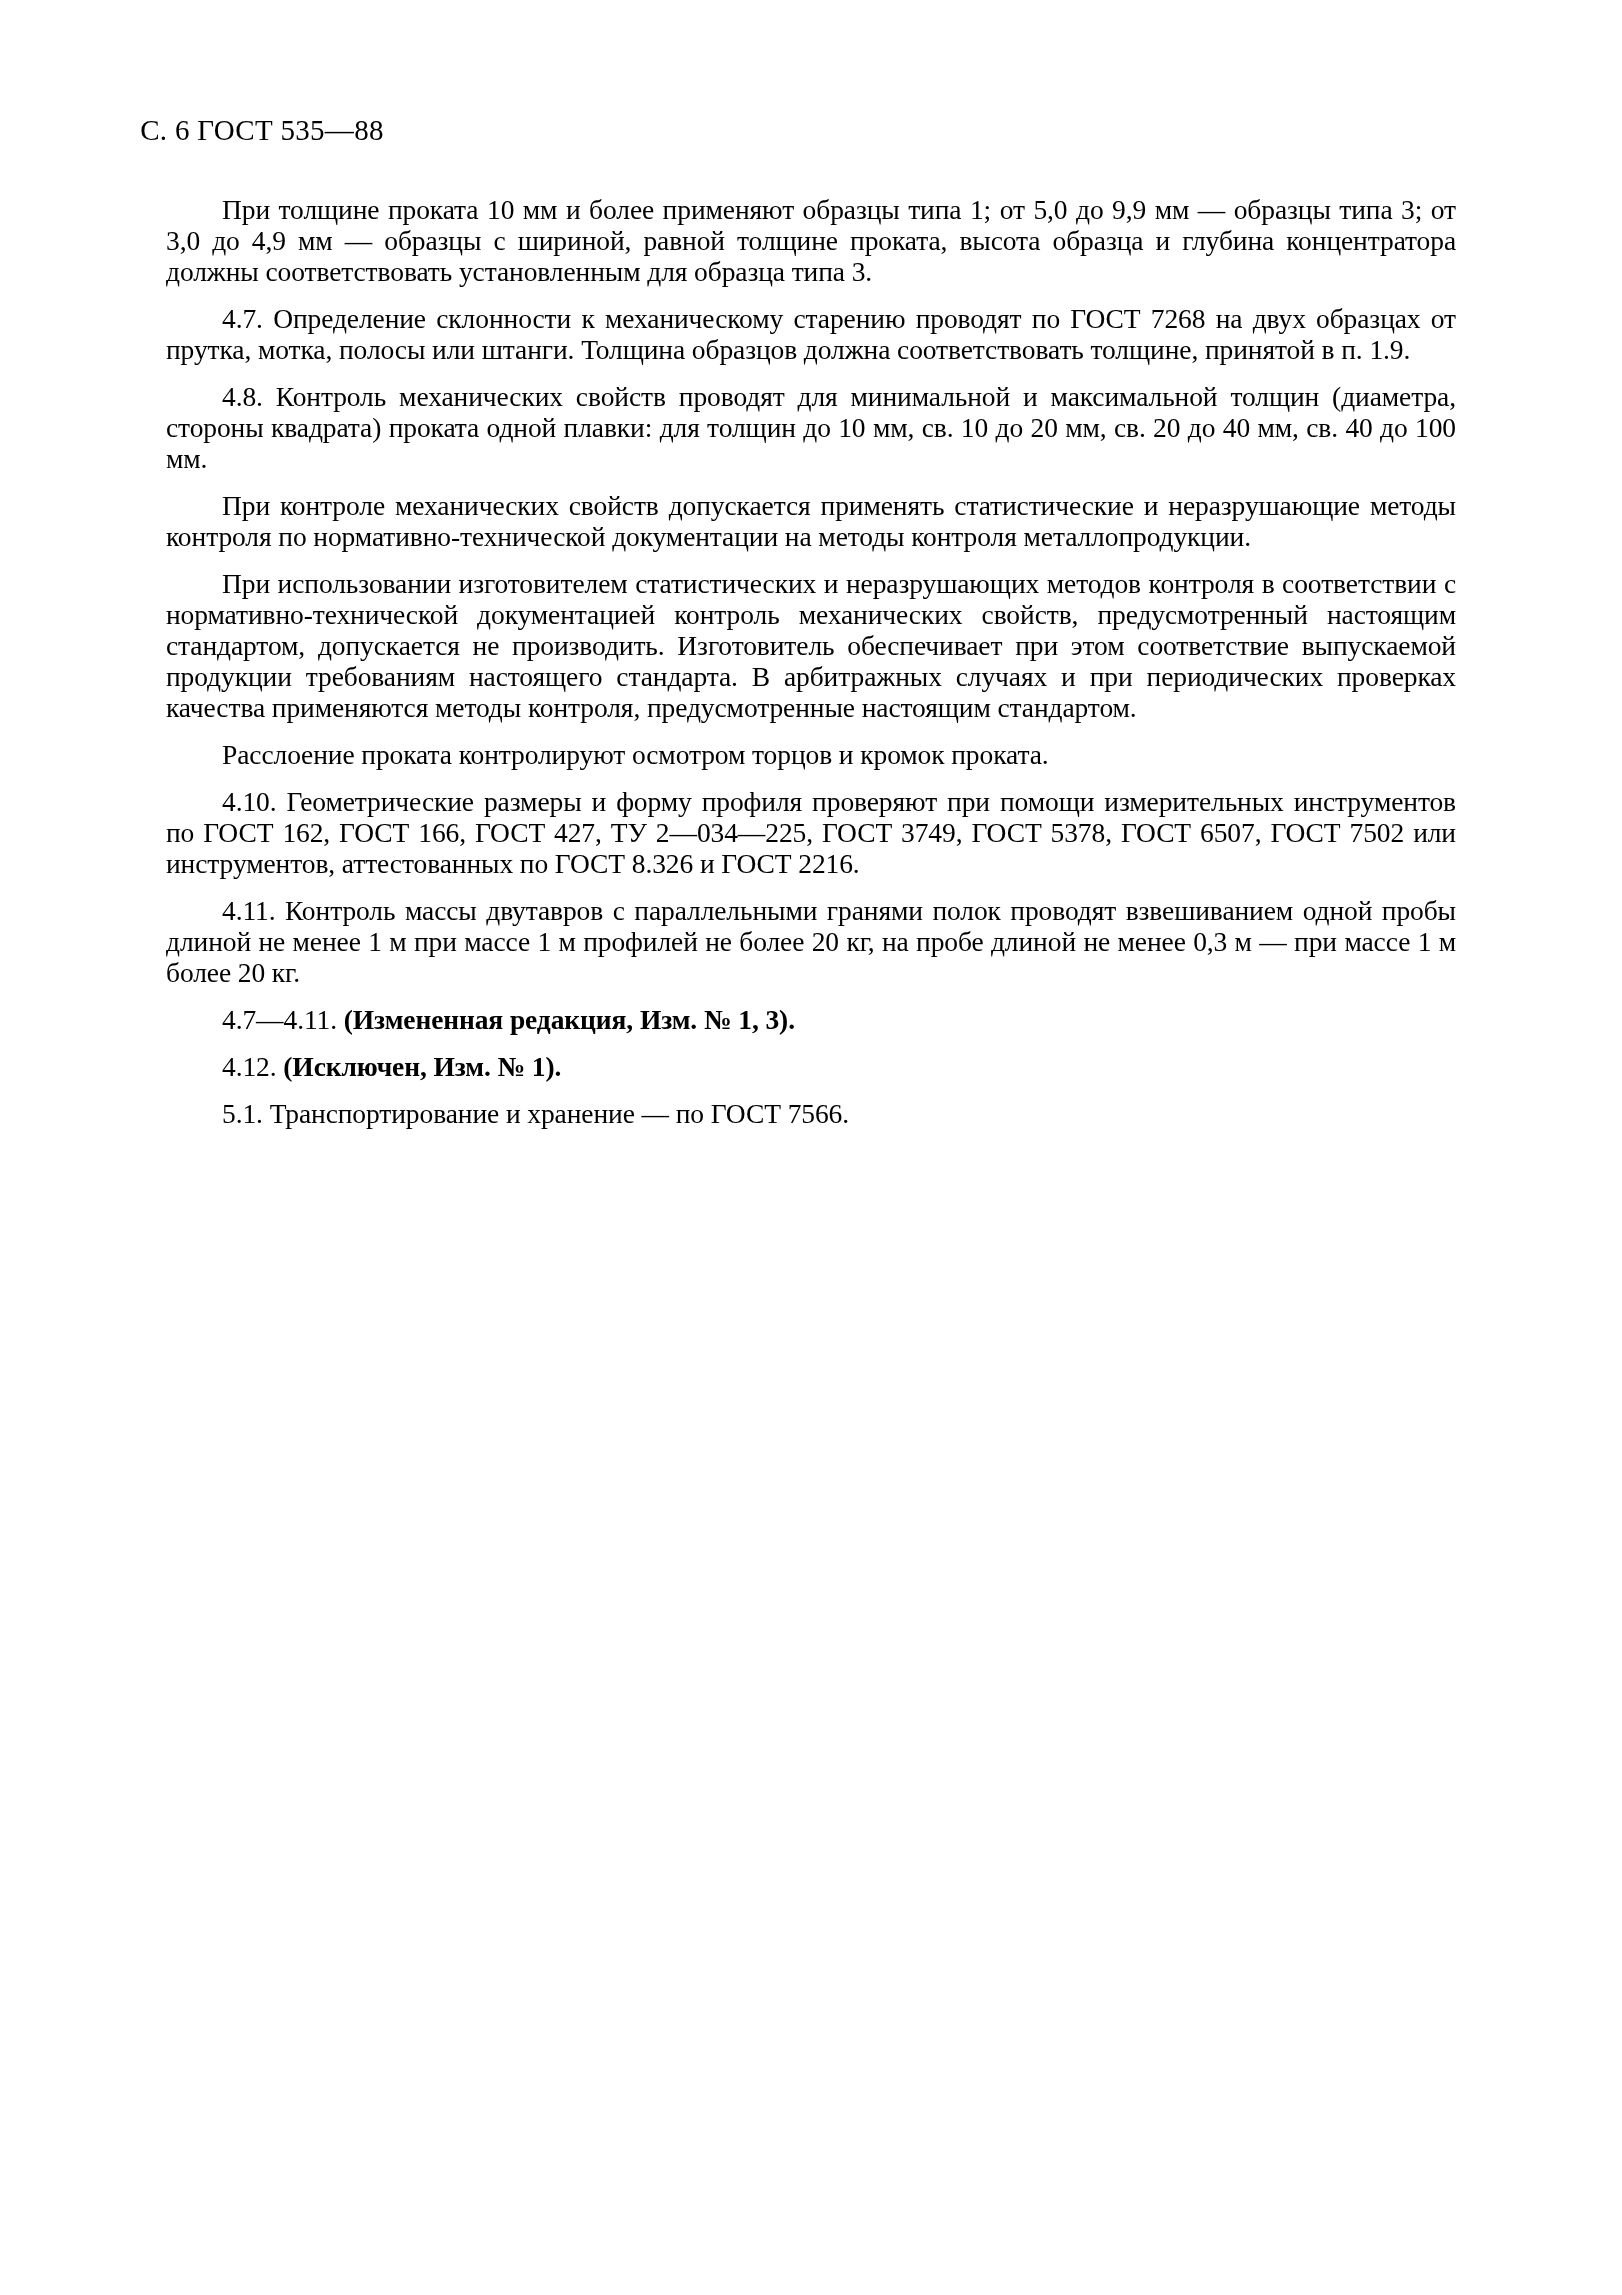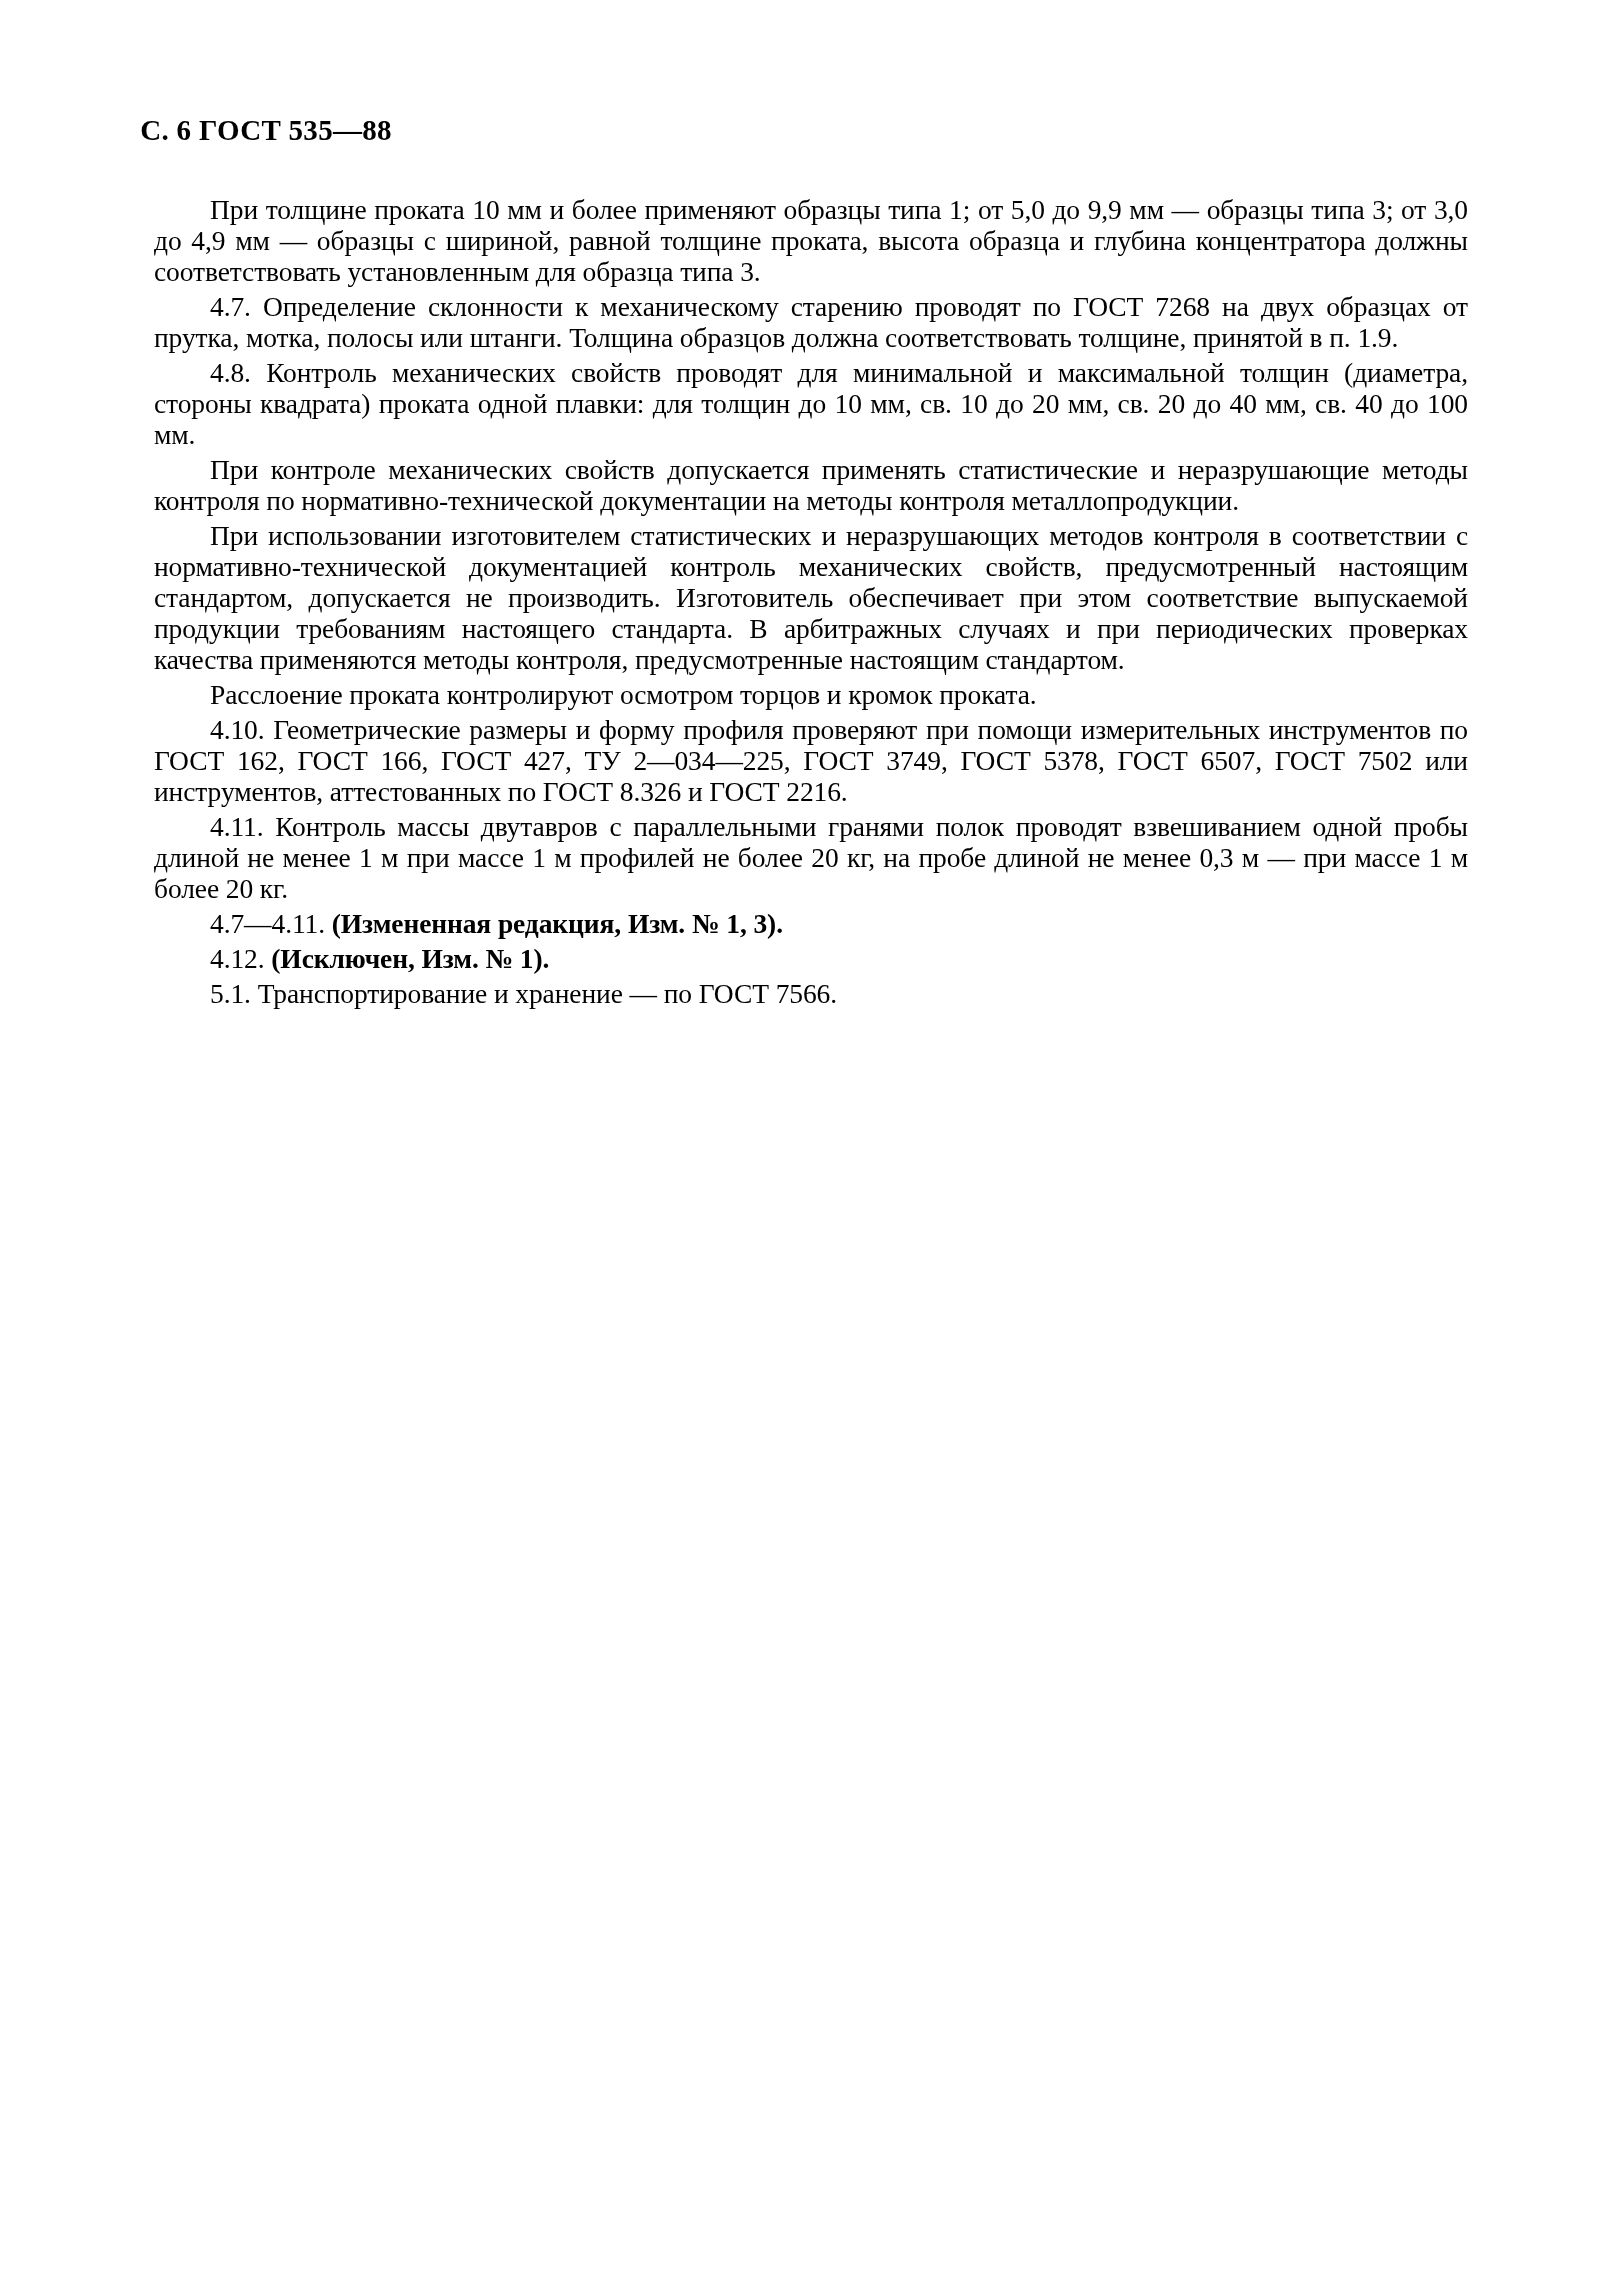--- a/index.html
+++ b/index.html
@@ -14,33 +14,33 @@
     background: #ffffff;
     color: #000000;
     font-family: "Liberation Serif", "DejaVu Serif", serif;
     box-sizing: border-box;
     padding: 114px 150px 0 150px;
     overflow: hidden;
   }
   .page-header {
     font-size: 29px;
     line-height: 33px;
-    font-weight: bold;
+    font-weight: normal;
     letter-spacing: 0.3px;
     margin: 0 0 0 -9.8px;
   }
   .content {
     margin-top: 47px;
     font-size: 27.5px;
     line-height: 31px;
     text-align: justify;
     letter-spacing: -0.1px;
   }
   .para {
-    margin: 4px;
+    margin: 16px;
     text-indent: 56px;
   }
   .bold {
     font-weight: bold;
   }
   .section-heading {
     margin: 33px 0 31px 0;
     text-indent: 0;
     text-align: center;
     font-weight: bold;

